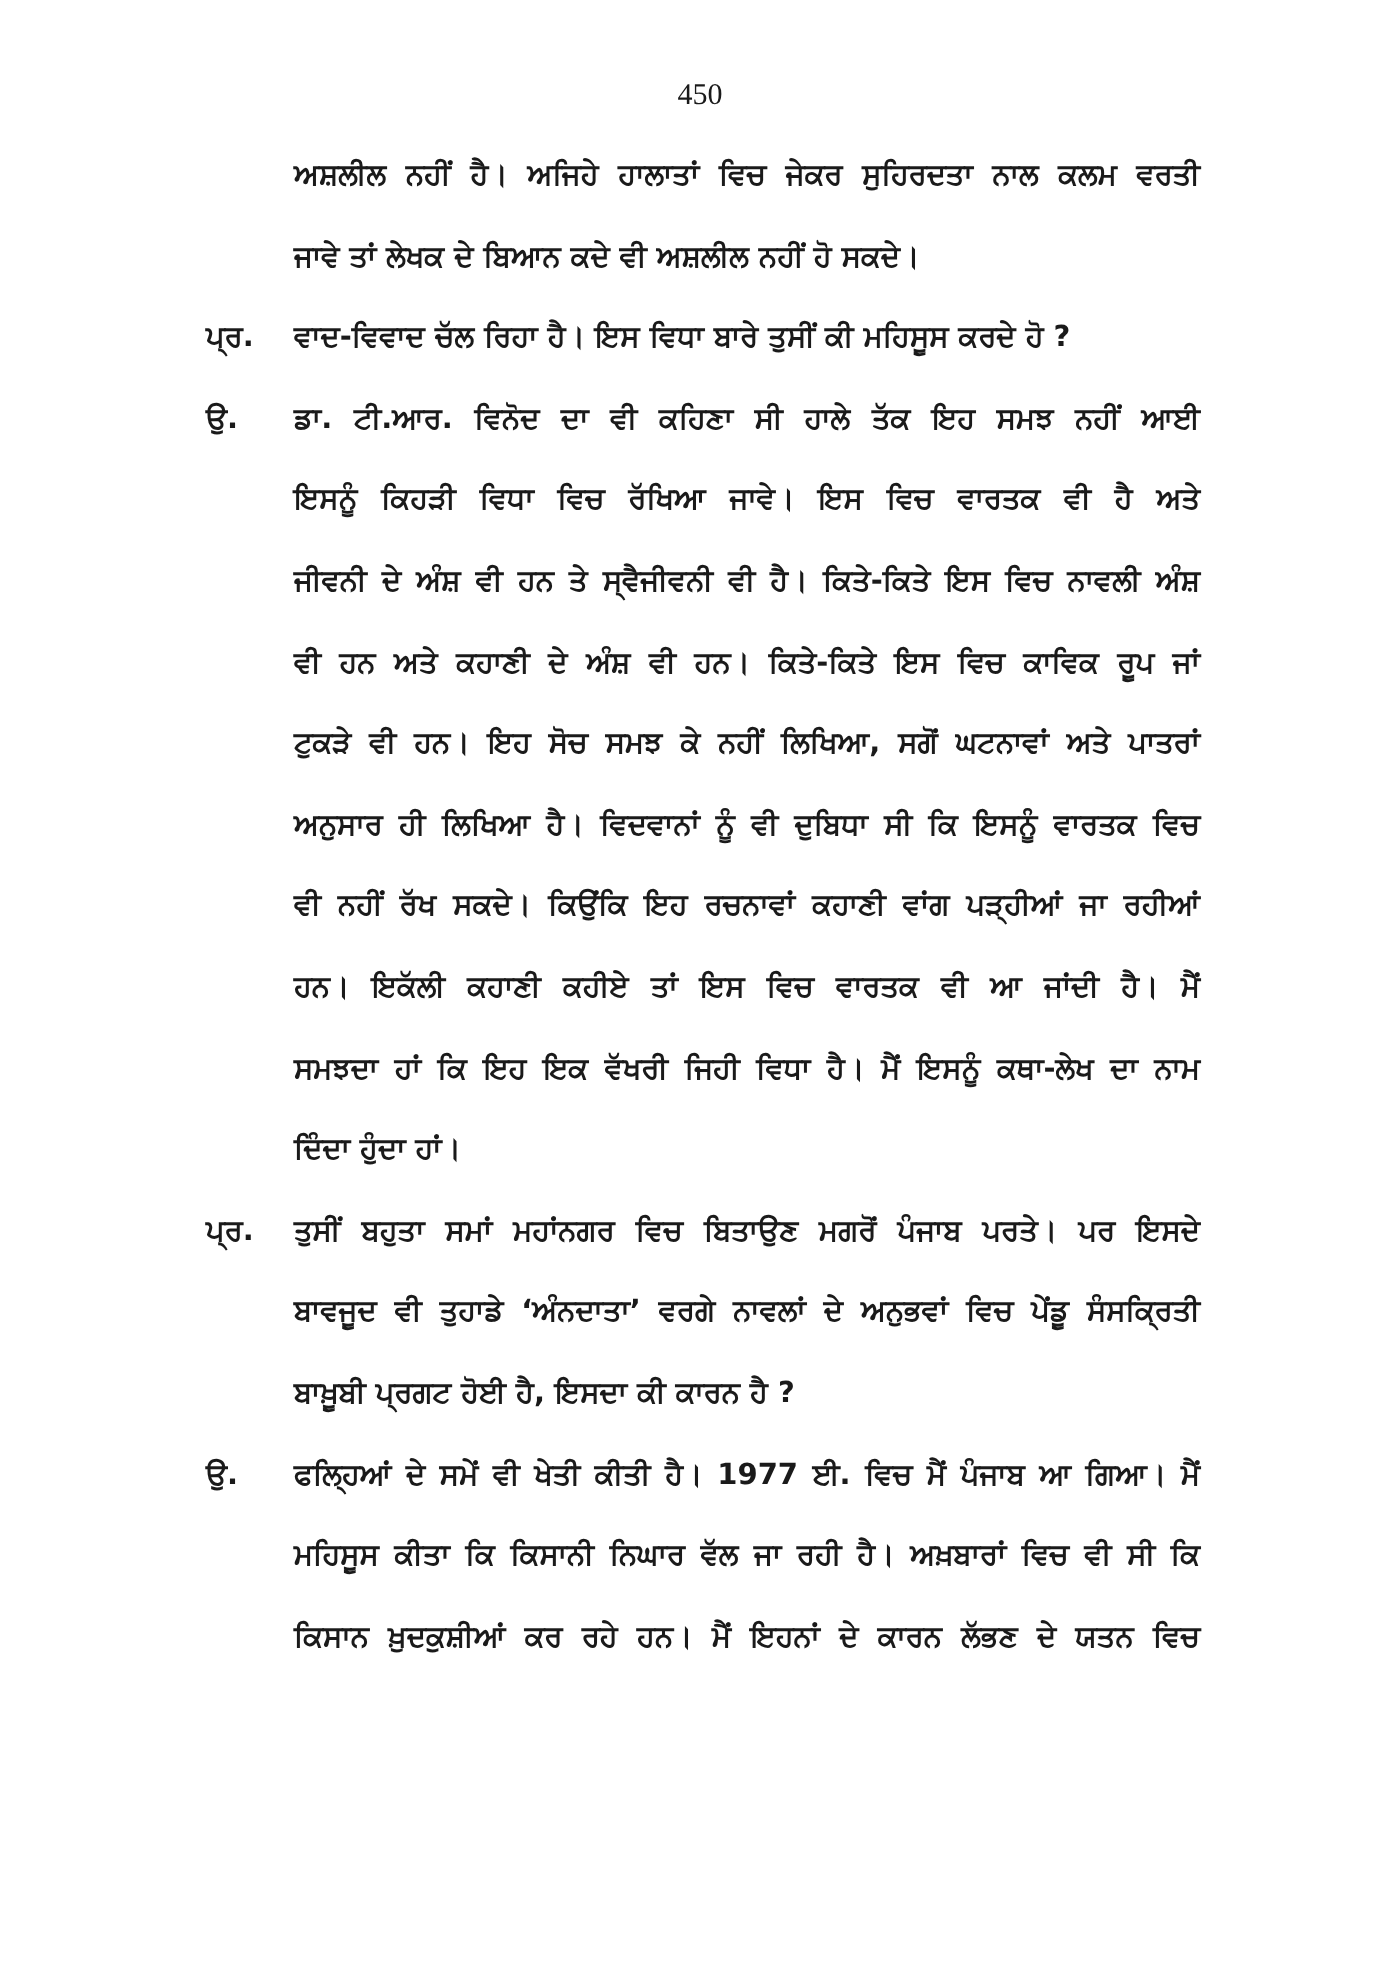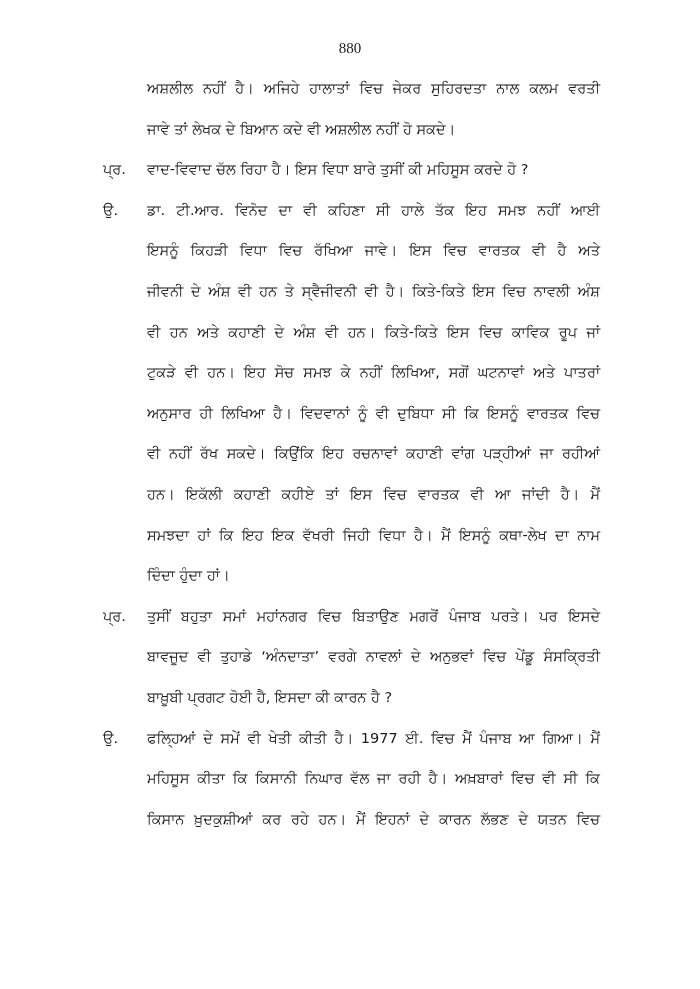--- a/index.html
+++ b/index.html
@@ -1,29 +1,29 @@
 <!DOCTYPE html>
 <html><head>
 <meta charset="utf-8">
 <style>
   html, body { margin:0; padding:0; background:#ffffff; }
   body { width:700px; height:989px; position:relative; overflow:hidden; color:#1a1a1a; }
   .page-num { position:absolute; top:40px; left:0; width:700px; text-align:center;
     font-family:"Liberation Serif", serif; font-size:15px; }
   .content { position:absolute; top:68px; left:103px; width:497px;
     font-family:"DejaVu Sans", sans-serif; font-size:14.5px; line-height:40.6px; }
-  .block { position:relative; padding-left:44px; }
+  .block { position:relative; padding-left:44px;font-weight:bold; }
   .label { position:absolute; left:0; top:0; width:40px; }
   .line { display:block; white-space:nowrap; text-align:justify; text-align-last:justify; }
   .line.last { text-align-last:left; }
 </style>
 </head>
 <body>
 
-<div class="page-num">880</div>
+<div class="page-num">450</div>
 
 <div class="content">
 
   <div class="block">
     <span class="label"></span>
     <span class="line">ਅਸ਼ਲੀਲ ਨਹੀਂ ਹੈ। ਅਜਿਹੇ ਹਾਲਾਤਾਂ ਵਿਚ ਜੇਕਰ ਸੁਹਿਰਦਤਾ ਨਾਲ ਕਲਮ ਵਰਤੀ</span>
     <span class="line last">ਜਾਵੇ ਤਾਂ ਲੇਖਕ ਦੇ ਬਿਆਨ ਕਦੇ ਵੀ ਅਸ਼ਲੀਲ ਨਹੀਂ ਹੋ ਸਕਦੇ।</span>
   </div>
 
   <div class="block">

